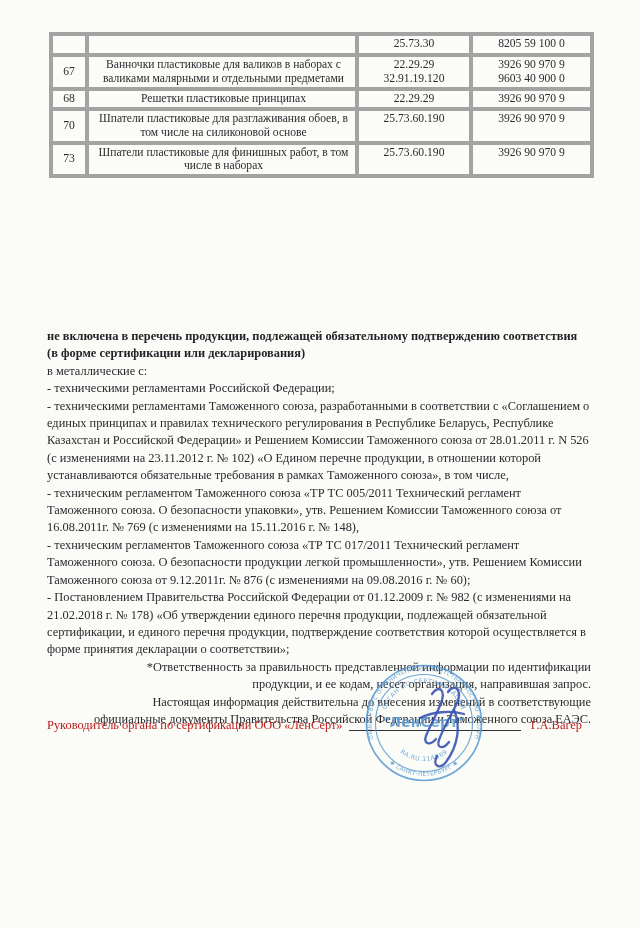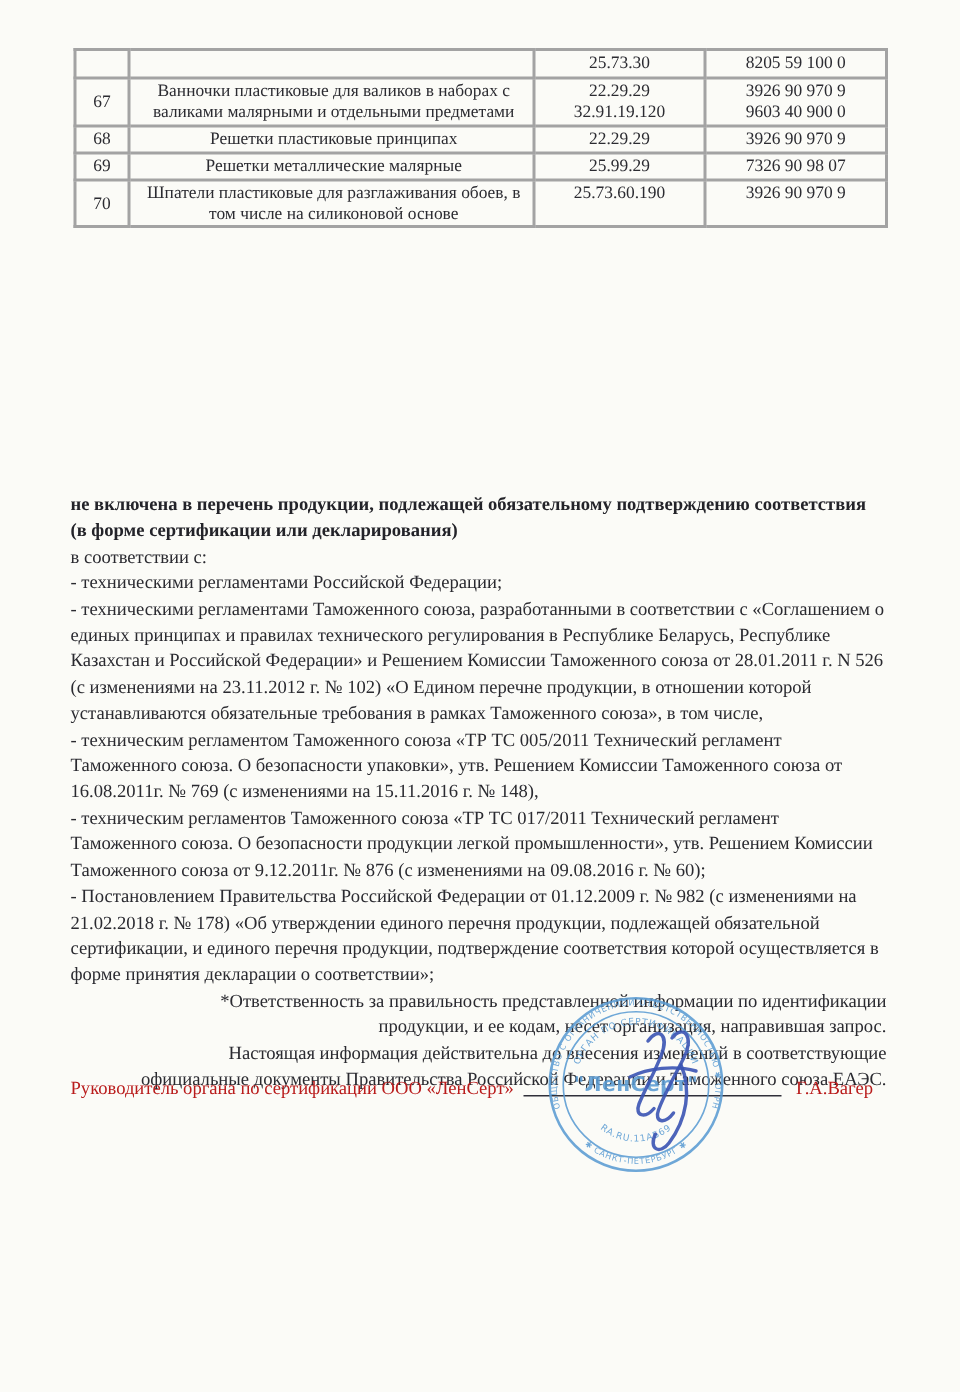--- a/index.html
+++ b/index.html
@@ -11,21 +11,21 @@
     color:#2b2b31;
     overflow:hidden;
   }
   
   .doc-table{
     position:absolute;left:49px;top:32px;width:541px;
     border-collapse:collapse;table-layout:fixed;
     font-size:11.6px;line-height:13.9px;color:#2b2b31;
   }
   .doc-table td{
-    border:2px solid #a3a3a3;
+    border:4px solid #a3a3a3;
     padding:1px 4px;
     vertical-align:top;
     overflow:hidden;
   }
   .doc-table td.c-num{text-align:center;vertical-align:middle;margin-top:44px;}
   .doc-table td.c-desc{text-align:center;padding-left:7px;}
   .doc-table td.c-code{text-align:center;white-space:pre-line;}
   .doc-table tr.partial td{height:15px;}
   
   .body-text{
@@ -90,37 +90,37 @@
         <td class="c-code">3926 90 970 9
 9603 40 900 0</td>
       </tr>
       <tr>
         <td class="c-num">68</td>
         <td class="c-desc">Решетки пластиковые принципах</td>
         <td class="c-code">22.29.29</td>
         <td class="c-code">3926 90 970 9</td>
       </tr>
       <tr>
-        <td class="c-num">69</td>
-        <td class="c-desc">Решетки металлические малярные</td>
-        <td class="c-code">25.99.29</td>
-        <td class="c-code">7326 90 98 07</td>
+        <td class="c-num">70</td>
+        <td class="c-desc">Шпатели пластиковые для разглаживания обоев, в том числе на силиконовой основе</td>
+        <td class="c-code">25.73.60.190</td>
+        <td class="c-code">3926 90 970 9</td>
       </tr>
       <tr>
-        <td class="c-num">70</td>
-        <td class="c-desc">Шпатели пластиковые для разглаживания обоев, в том числе на силиконовой основе</td>
+        <td class="c-num">73</td>
+        <td class="c-desc">Шпатели пластиковые для финишных работ, в том числе в наборах</td>
         <td class="c-code">25.73.60.190</td>
         <td class="c-code">3926 90 970 9</td>
       </tr>
     </tbody>
   </table>
 
   <div class="body-text">
     <p class="bold">не включена в перечень продукции, подлежащей обязательному подтверждению соответствия (в форме сертификации или декларирования)</p>
-    <p>в соответствии с:</p>
+    <p>в металлические с:</p>
     <p>- техническими регламентами Российской Федерации;</p>
     <p>- техническими регламентами Таможенного союза, разработанными в соответствии с «Соглашением о единых принципах и правилах технического регулирования в Республике Беларусь, Республике Казахстан и Российской Федерации» и Решением Комиссии Таможенного союза от 28.01.2011 г. N 526 (с изменениями на 23.11.2012 г. № 102) «О Едином перечне продукции, в отношении которой устанавливаются обязательные требования в рамках Таможенного союза», в том числе,</p>
     <p>- техническим регламентом  Таможенного союза «ТР ТС 005/2011 Технический регламент Таможенного союза. О безопасности упаковки», утв. Решением Комиссии Таможенного союза от 16.08.2011г. № 769 (с изменениями на 15.11.2016 г. № 148),</p>
     <p>- техническим регламентов Таможенного союза «ТР ТС 017/2011 Технический регламент Таможенного союза. О безопасности продукции легкой промышленности», утв. Решением Комиссии Таможенного союза от 9.12.2011г.  № 876 (с изменениями на 09.08.2016 г. № 60);</p>
     <p>- Постановлением Правительства Российской Федерации от 01.12.2009 г. № 982 (с изменениями на 21.02.2018 г. №  178) «Об утверждении единого перечня продукции, подлежащей обязательной сертификации, и единого перечня продукции, подтверждение соответствия которой осуществляется в форме принятия декларации о соответствии»;</p>
     <p class="indent">*Ответственность за правильность представленной информации по идентификации продукции, и ее кодам, несет организация, направившая запрос.</p>
     <p class="indent">Настоящая информация действительна до внесения изменений в соответствующие официальные документы Правительства Российской Федерации и Таможенного союза ЕАЭС.</p>
   </div>
 
   <div class="sign-row">

